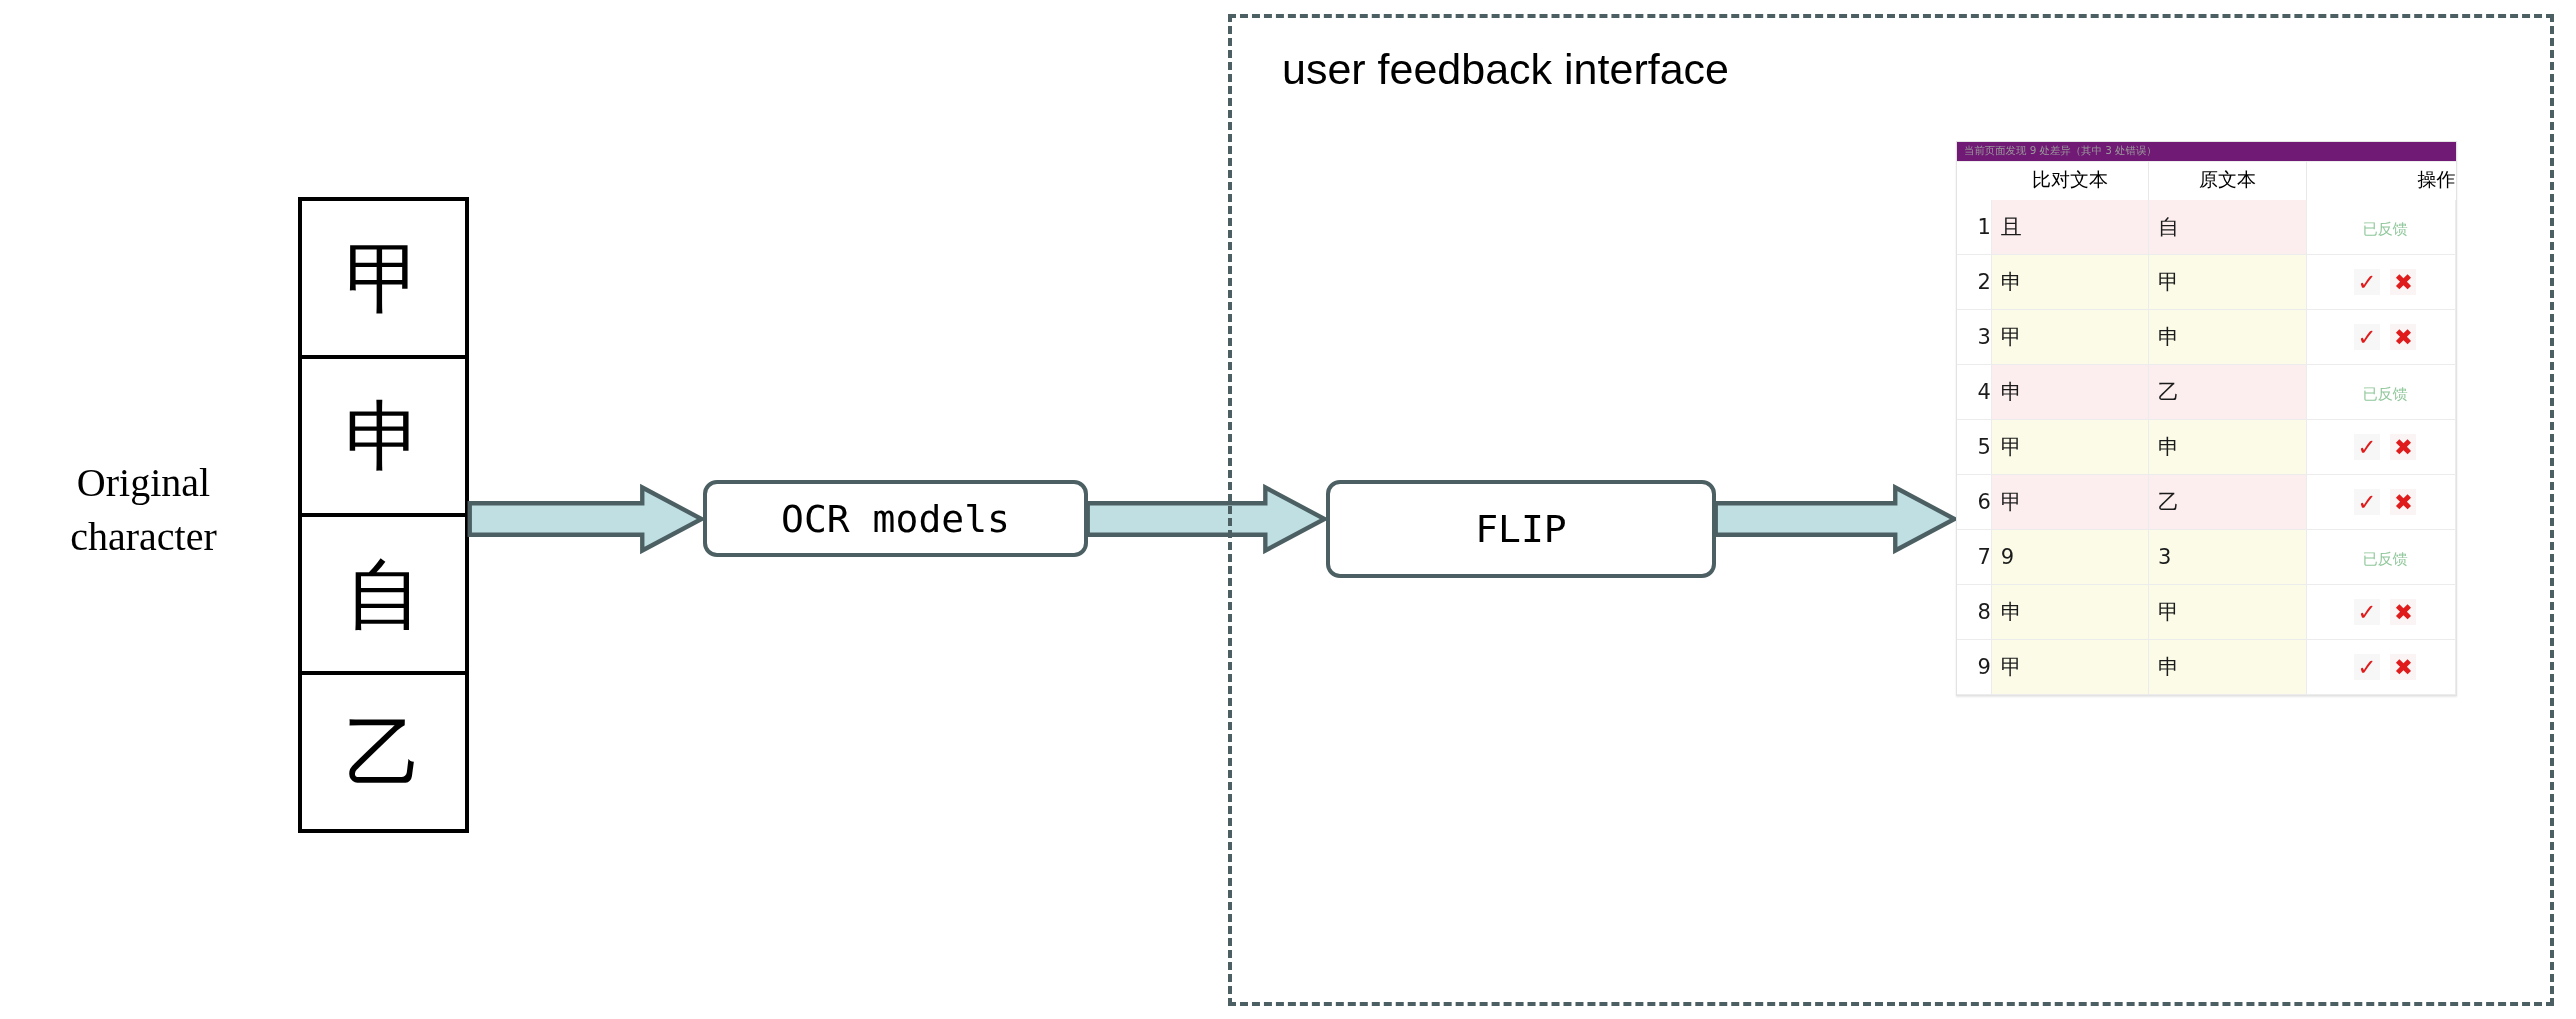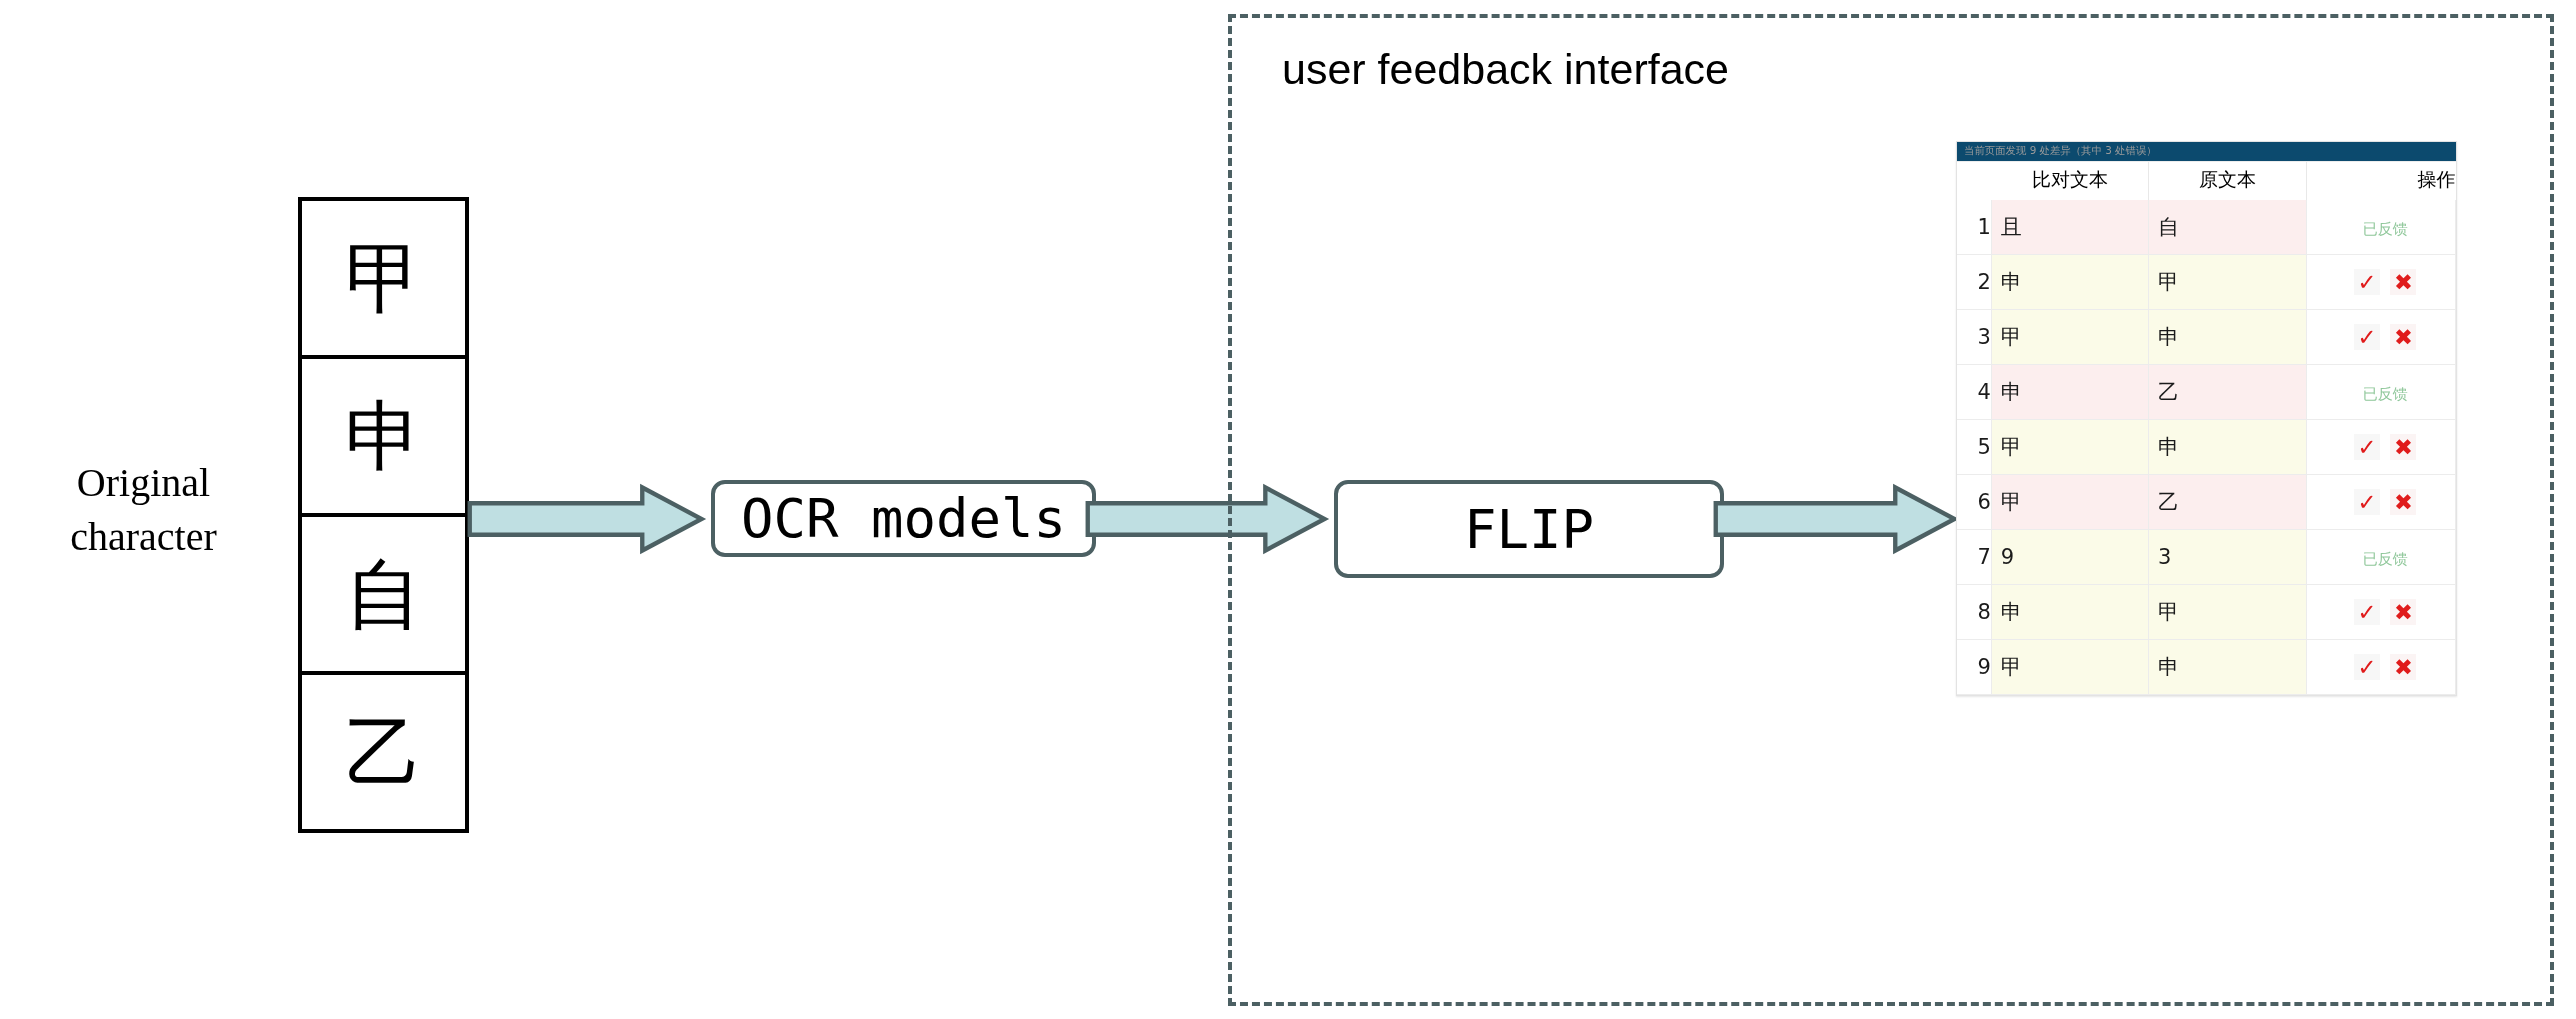--- a/index.html
+++ b/index.html
@@ -59,23 +59,22 @@
   .flow-box {
     position: absolute;
     box-sizing: border-box;
     border: 4.3px solid #4c6063;
     border-radius: 14px;
     background: #ffffff;
     display: flex;
     align-items: center;
     justify-content: center;
     font-family: "DejaVu Sans Mono", monospace;
-    font-size: 54px;
-    color: #000000;
-    margin-left: 8px;
+    font-size: 38px;
+    color: #000000;
   }
   #box-ocr {
     left: 703px;
     top: 480px;
     width: 385px;
     height: 77px;
   }
   #box-flip {
     left: 1326px;
     top: 480px;
@@ -136,21 +135,21 @@
     font-size: 13px;
     font-weight: bold;
     color: #1a1a1a;
     line-height: 17.4px;
   }
   #panel-subtitle {
     font-size: 10.4px;
     color: #9a9a9a;
     line-height: 15.7px;
     padding: 0.9px 7px 2.6px 7px;
-    background: #0c4a6e;
+    background: #701a75;
     border-bottom: 0.9px solid #ededed;
   }
 
   table.fb-table {
     width: 100%;
     border-collapse: collapse;
     table-layout: fixed;
   }
   table.fb-table col.c-idx  { width: 30px; }
   table.fb-table col.c-cmp  { width: 137px; }

